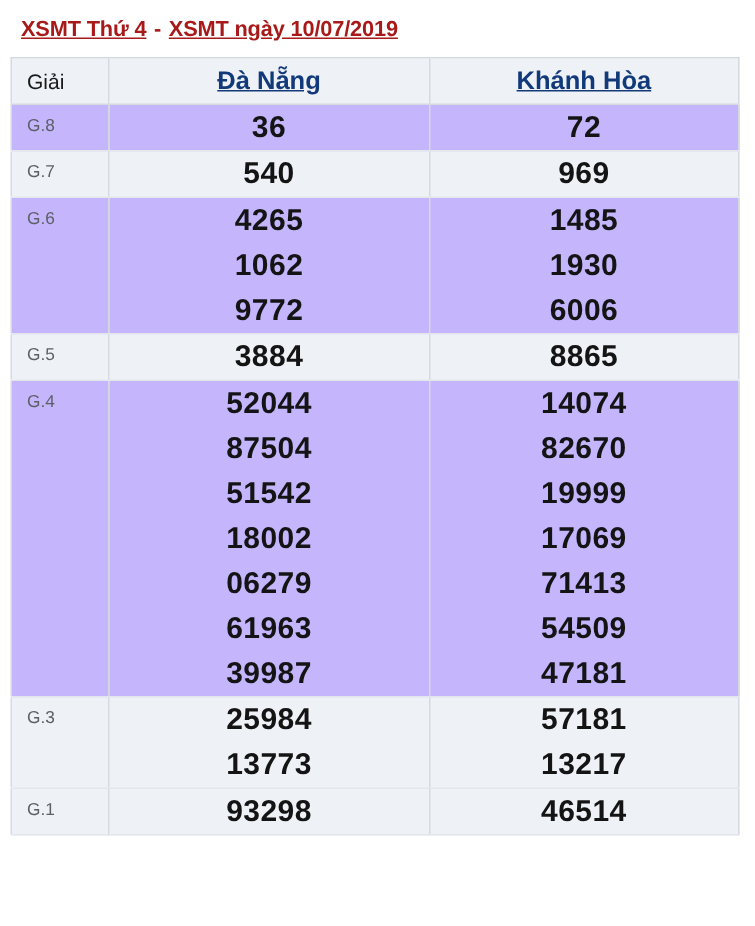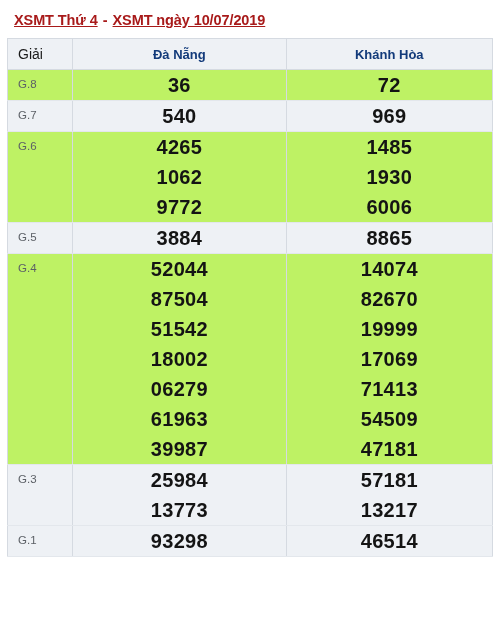--- a/index.html
+++ b/index.html
@@ -60,34 +60,35 @@
   }
   thead th:last-child { border-right: none; }
   .th-prize {
     font-size: 14px;
     font-weight: normal;
     color: #1a1a1a;
     text-align: left;
     padding-left: 10px;
   }
   .prov-link {
-    font-size: 13px;
+    font-size: 17px;
     font-weight: bold;
     color: #123a7a;
+    text-decoration: underline;
     cursor: pointer;
   }
 
   tbody tr td {
     border-right: 1px solid #d5dae1;
     padding: 0;
     vertical-align: top;
   }
   tbody tr td:last-child { border-right: none; }
   tbody tr.shade td { background: #eef1f5; }
-  tbody tr.plain td { background: #bef264; }
+  tbody tr.plain td { background: #c4b5fd; }
   tbody tr.rowline td { border-bottom: 1px solid #e3e7ec; }
 
   .prize-label {
     font-size: 11.5px;
     color: #5c6066;
     text-align: left;
     padding: 7px 0 0 10px;
     line-height: 14px;
     font-weight: normal;
   }

